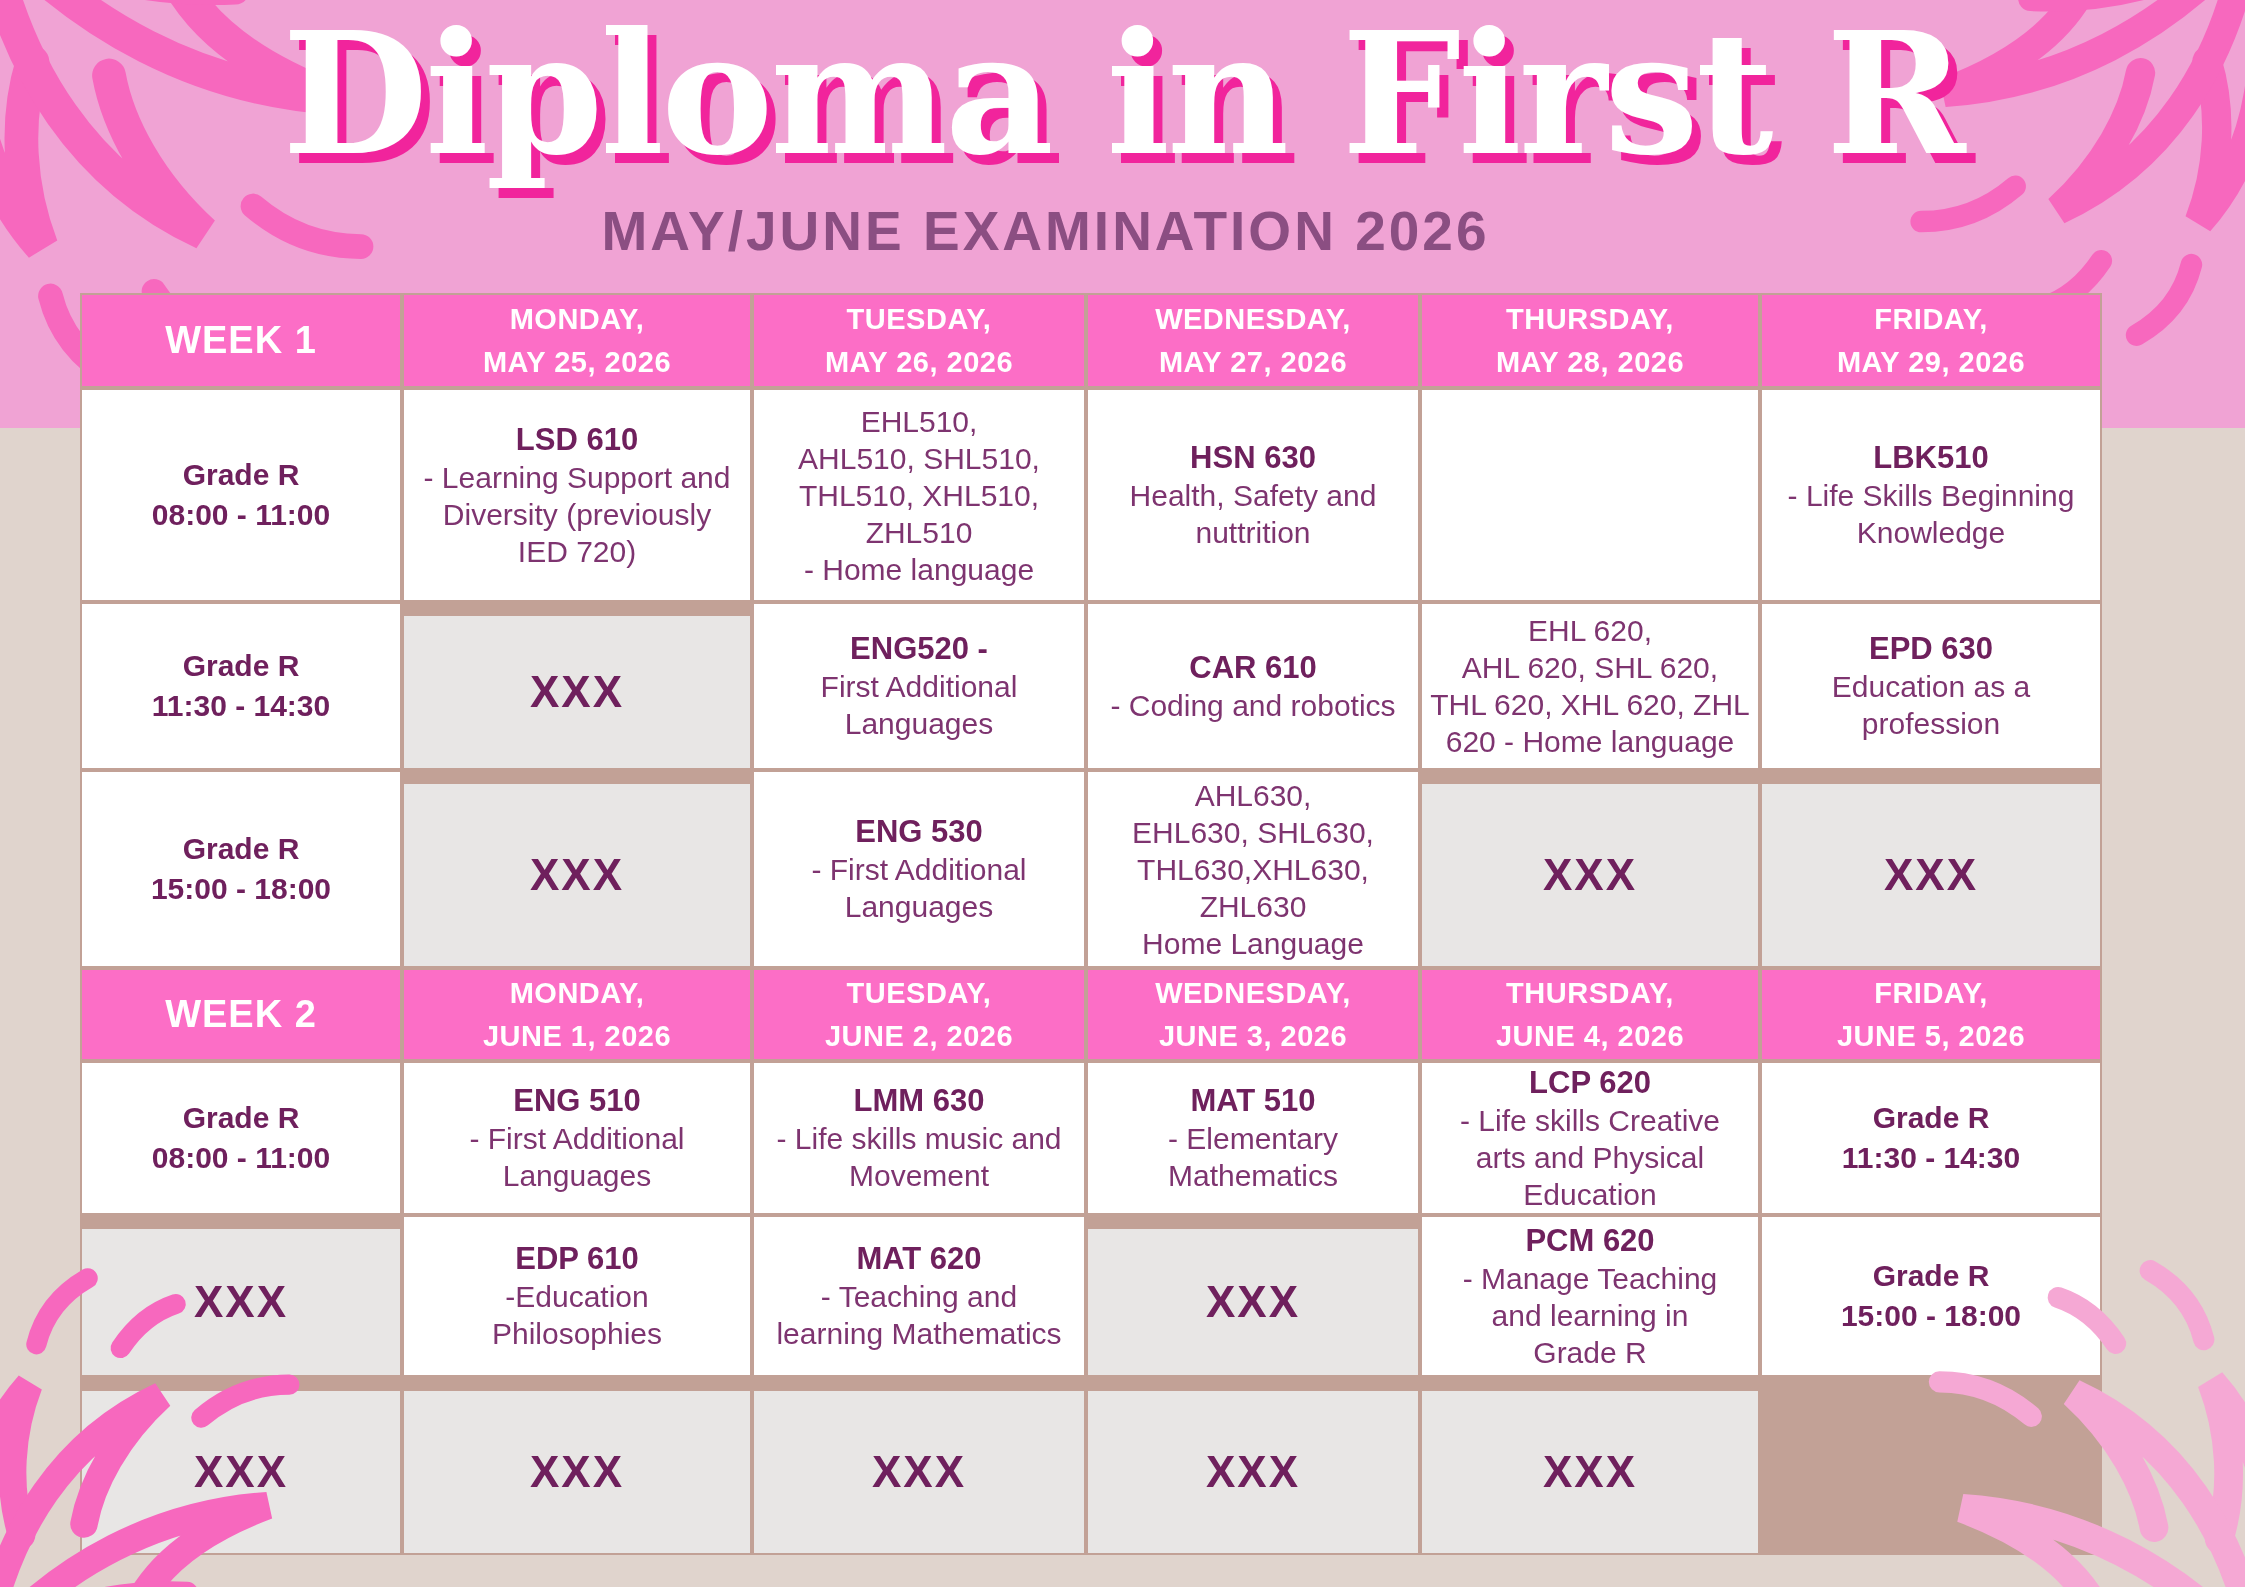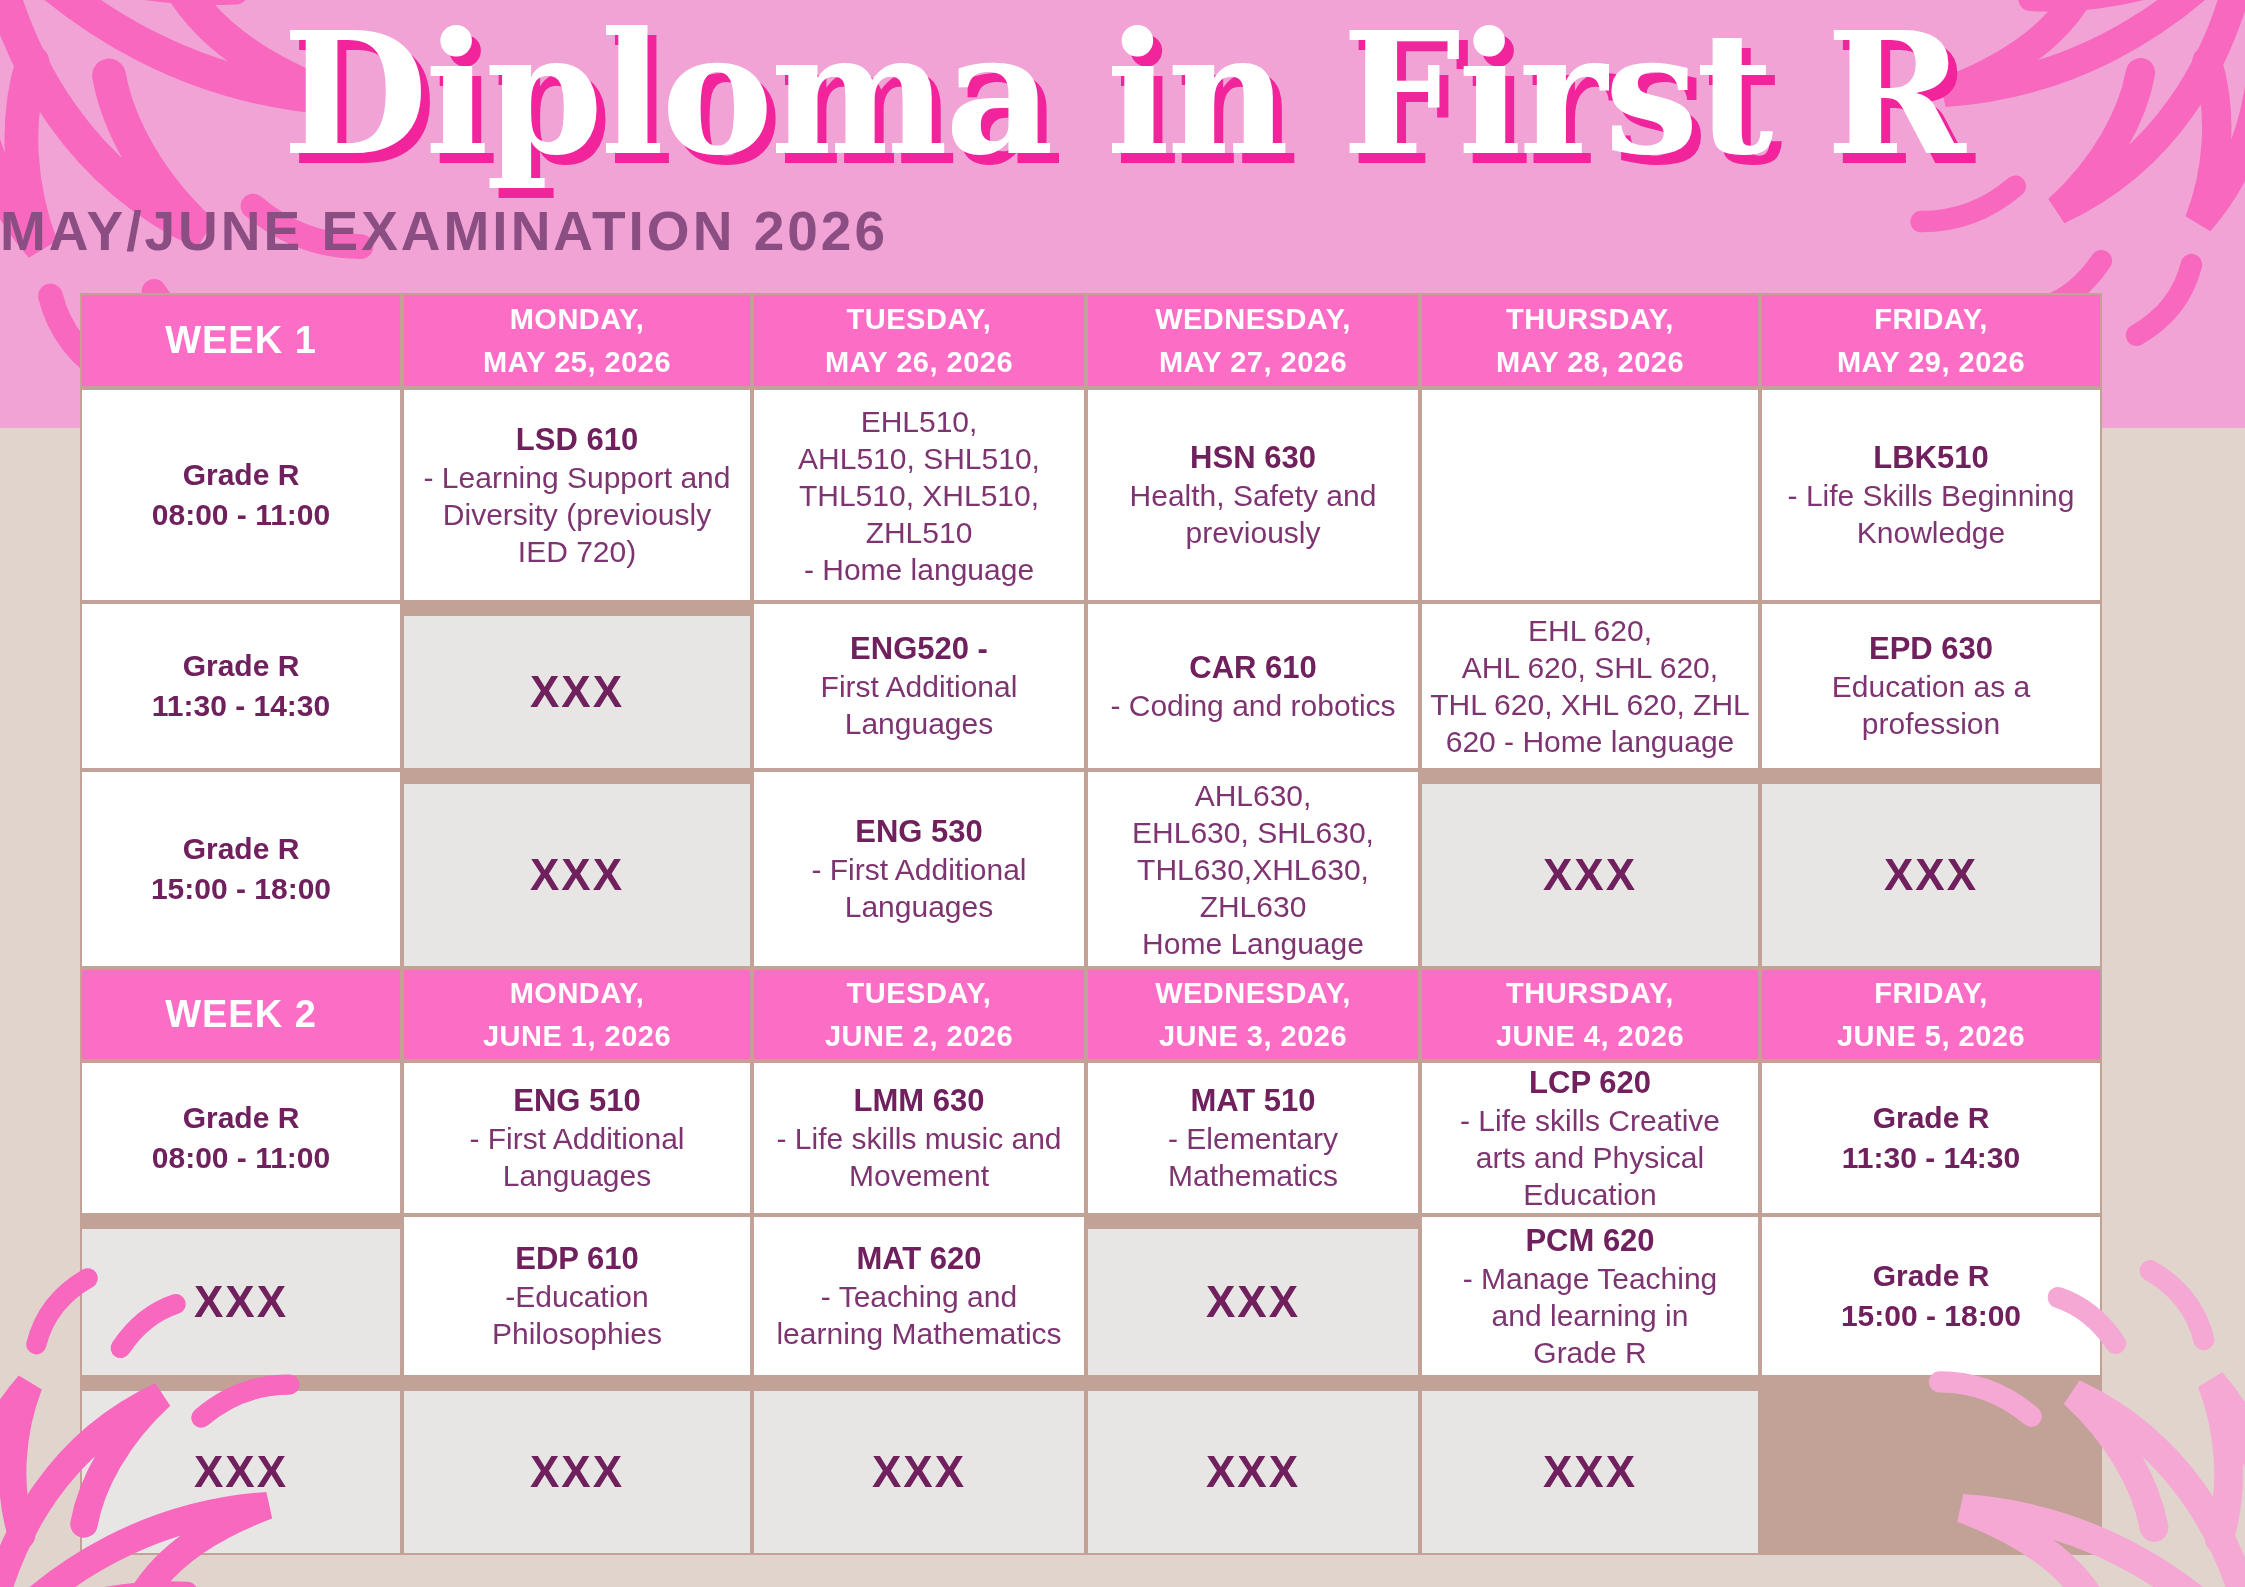--- a/index.html
+++ b/index.html
@@ -32,21 +32,21 @@
     position:absolute;top:6px;left:0;width:2245px;
     text-align:center;z-index:2;
     font-family:"DejaVu Serif", serif;
     font-weight:bold;font-size:168px;line-height:1.05;
     letter-spacing:-3px;color:#FFFFFF;
     text-shadow:9px 10px 0 var(--title-shadow);
     margin:0;
   }
   .page-subtitle{
     position:absolute;top:204px;left:0;width:2091px;
-    z-index:2;
+    text-align:center;z-index:2;
     font-weight:bold;font-size:55px;line-height:1.0;
     letter-spacing:3px;color:var(--subtitle-purple);
     margin:0;
   }
   
   .flower{position:absolute;pointer-events:none;}
   .flower-tl{left:-80px;top:-100px;width:540px;height:540px;color:var(--flower-pink);transform:scaleY(-1);z-index:1;}
   .flower-tr{right:-60px;top:-80px;width:470px;height:470px;color:var(--flower-pink);transform:rotate(180deg);z-index:1;}
   .flower-bl{left:-70px;bottom:-80px;width:440px;height:440px;color:var(--flower-pink);z-index:5;}
   .flower-br{right:-70px;bottom:-90px;width:460px;height:460px;color:var(--flower-pink-light);transform:scaleX(-1);z-index:5;}
@@ -162,21 +162,21 @@
     <div class="cell">
       <span class="course-desc">EHL510,
 AHL510, SHL510,
 THL510, XHL510,
 ZHL510
 - Home language</span>
     </div>
     <div class="cell">
       <span class="course-code">HSN 630</span>
       <span class="course-desc">Health, Safety and
-previously</span>
+nuttrition</span>
     </div>
     <div class="cell"></div>
     <div class="cell">
       <span class="course-code">LBK510</span>
       <span class="course-desc">- Life Skills Beginning
 Knowledge</span>
     </div>
     <div class="cell time-cell">Grade R
 11:30 - 14:30</div>
     <div class="cell blocked">XXX</div>

